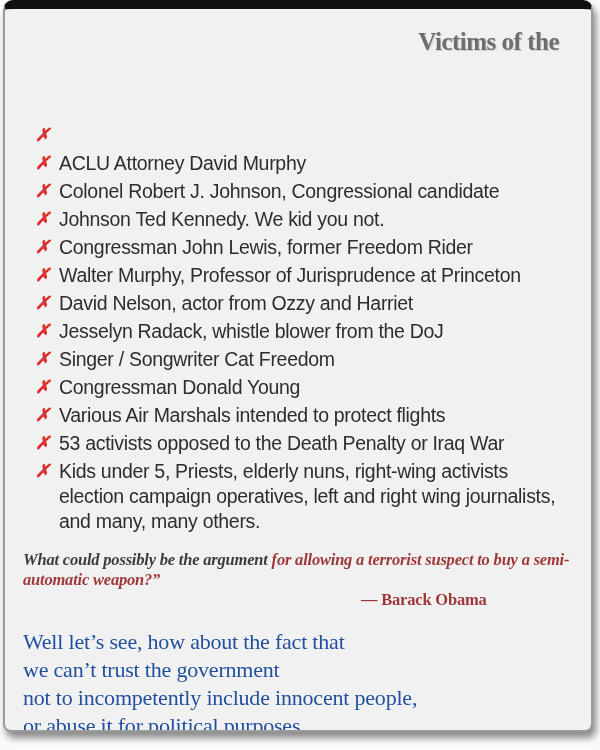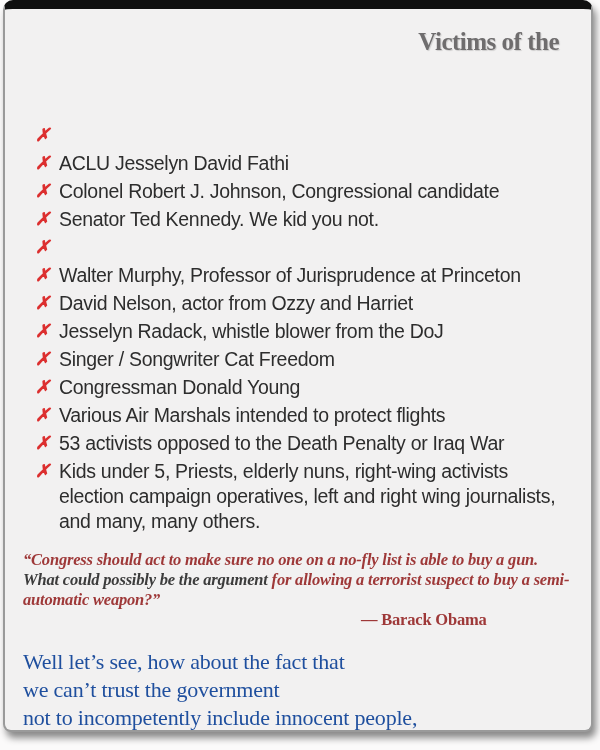--- a/index.html
+++ b/index.html
@@ -119,32 +119,33 @@
     <header class="poster-header">
       <div class="overline">Victims of the</div>
     </header>
 
     <ul class="victim-list">
         <li class="victim-item">
           <span class="x-mark">✗</span>
         </li>
         <li class="victim-item">
           <span class="x-mark">✗</span>
-          <span class="victim-text">ACLU Jesselyn David Fathi</span>
+          <span class="victim-text">ACLU Attorney David Murphy</span>
         </li>
         <li class="victim-item">
           <span class="x-mark">✗</span>
           <span class="victim-text">Colonel Robert J. Johnson, Congressional candidate</span>
         </li>
         <li class="victim-item">
           <span class="x-mark">✗</span>
-          <span class="victim-text">Senator Ted Kennedy. We kid you not.</span>
+          <span class="victim-text">Johnson Ted Kennedy. We kid you not.</span>
         </li>
         <li class="victim-item">
           <span class="x-mark">✗</span>
+          <span class="victim-text">Congressman John Lewis, former Freedom Rider</span>
         </li>
         <li class="victim-item">
           <span class="x-mark">✗</span>
           <span class="victim-text">Walter Murphy, Professor of Jurisprudence at Princeton</span>
         </li>
         <li class="victim-item">
           <span class="x-mark">✗</span>
           <span class="victim-text">David Nelson, actor from Ozzy and Harriet</span>
         </li>
         <li class="victim-item">
@@ -167,21 +168,20 @@
           <span class="x-mark">✗</span>
           <span class="victim-text">53 activists opposed to the Death Penalty or Iraq War</span>
         </li>
         <li class="victim-item">
           <span class="x-mark">✗</span>
           <span class="victim-text">Kids under 5, Priests, elderly nuns, right-wing activists<br>election campaign operatives, left and right wing journalists,<br>and many, many others.</span>
         </li>
       </ul>
 
     <div class="quote">
-      <div>“Congress should act to make sure no one on a no-fly list is able to buy a gun.</div>
       <div><span class="dark">What could possibly be the argument</span> <span>for allowing a terrorist suspect to buy a semi-automatic weapon?”</span></div>
       <div class="quote-attribution">— Barack Obama</div>
     </div>
 
     <div class="response">
         <div>Well let’s see, how about the fact that</div>
         <div>we can’t trust the government</div>
         <div>not to incompetently include innocent people,</div>
         <div>or abuse it for political purposes.</div>
       </div>

